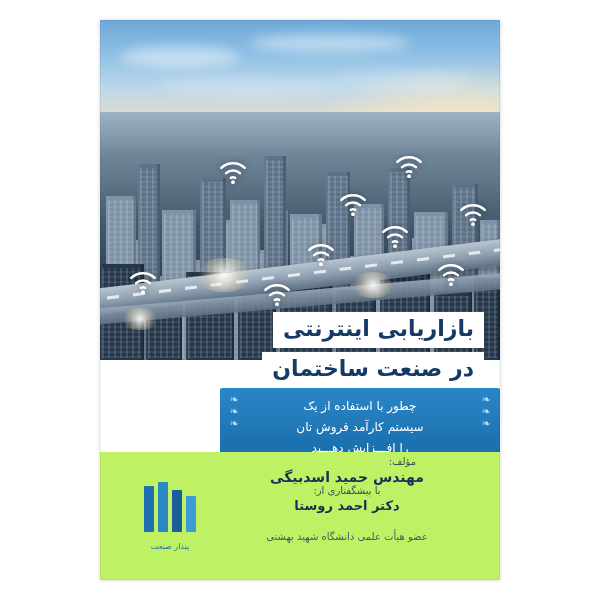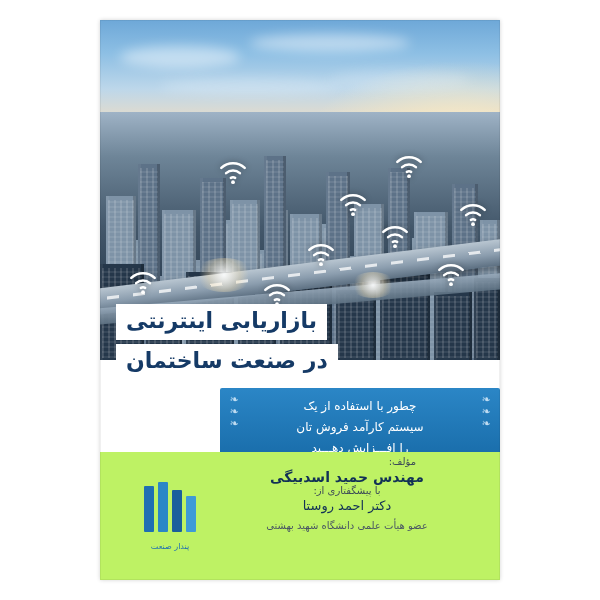--- a/index.html
+++ b/index.html
@@ -136,23 +136,23 @@
     width: 34px;
     height: 34px;
     color: #ffffff;
   }
   .wifi svg { display: block; width: 100%; height: 100%; filter: drop-shadow(0 0 3px rgba(0,0,0,0.35)); }
 
   
   .title-wrap {
     position: absolute;
     left: 16px;
-    top: 284px;
+    top: 292px;
     width: 368px;
-    text-align: left;
+    text-align: right;
     direction: rtl;
   }
   .title-line {
     display: inline-block;
     background: #ffffff;
     color: #153a66;
     font-family: "DejaVu Sans", sans-serif;
     font-size: 22px;
     font-weight: bold;
     letter-spacing: 1px;
@@ -225,23 +225,23 @@
     margin-bottom: 0;
     letter-spacing: 0.5px;
   }
   .c-pref {
     font-size: 10px;
     color: #3c4a57;
     margin-bottom: 2px;
   }
   .c-name2 {
     font-size: 13px;
-    font-weight: normal;
+    font-weight: bold;
     color: #123156;
-    margin-bottom: 7px;
+    margin-bottom: 18px;
     text-align: center;
   }
   .c-affil {
     font-size: 10px;
     color: #4a5763;
   }
 
   
   .pub {
     position: absolute;

